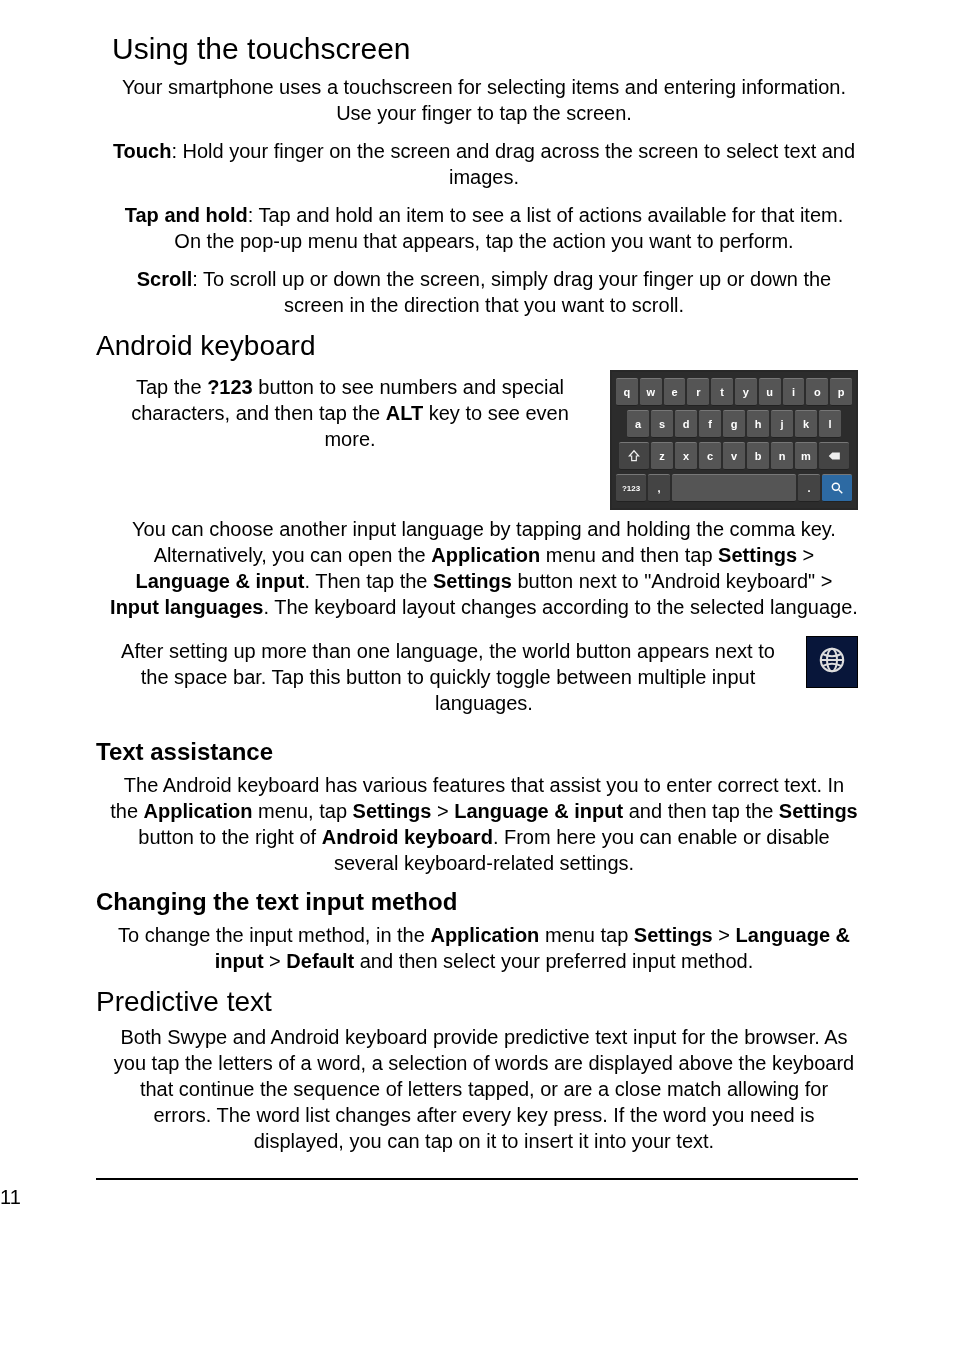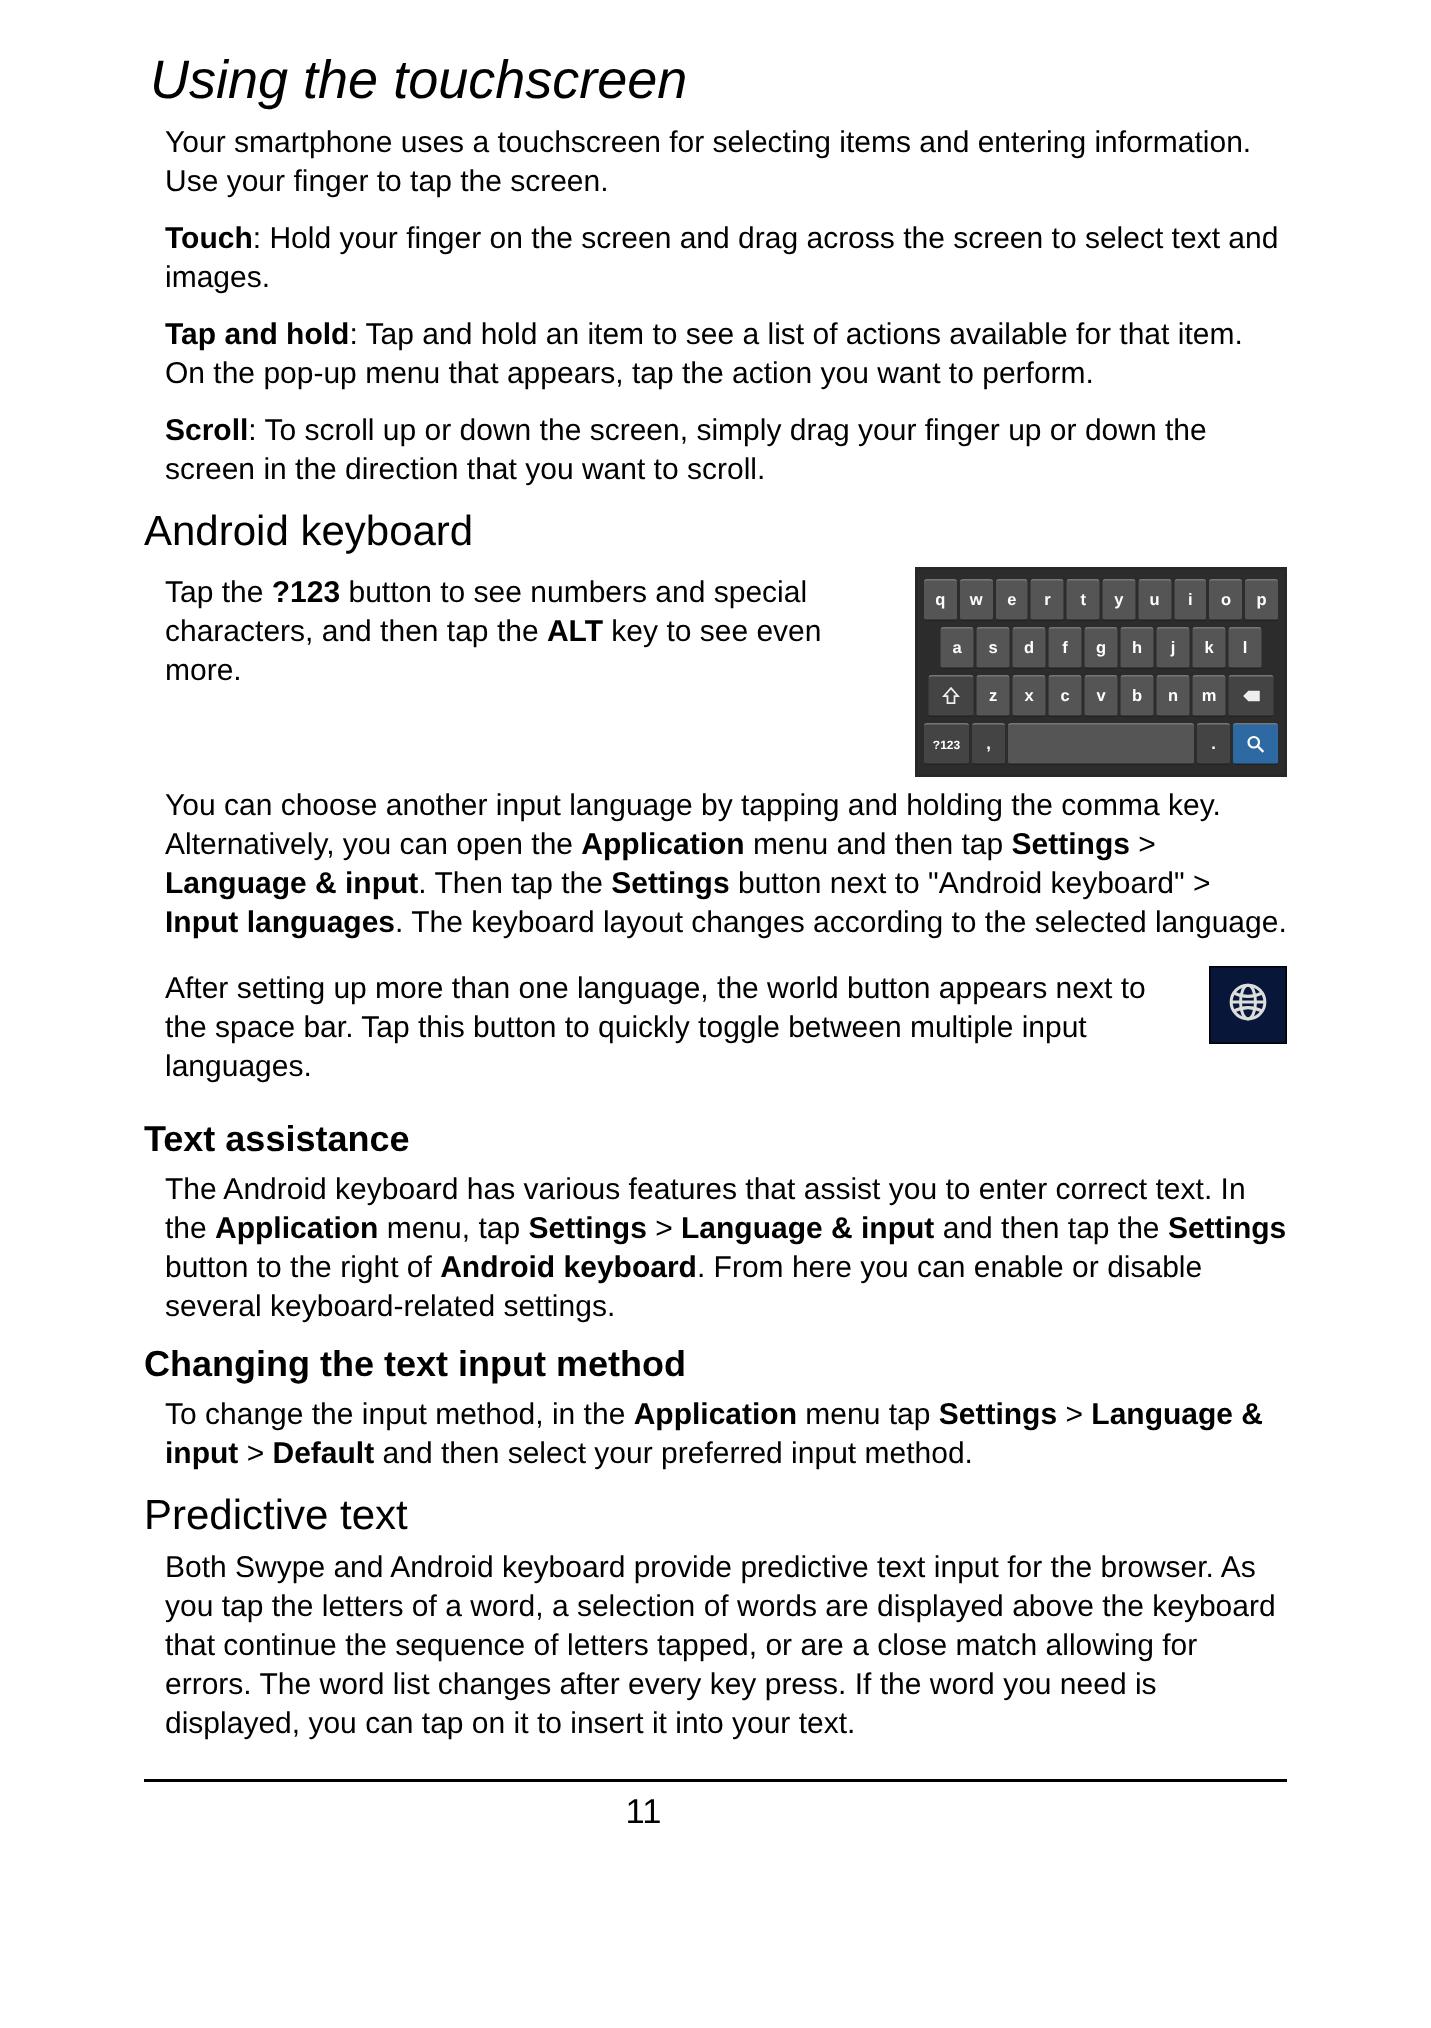--- a/index.html
+++ b/index.html
@@ -9,39 +9,39 @@
     background: #fff;
     color: #000;
     width: 954px;
     min-height: 1352px;
     position: relative;
   }
   .page {
     padding: 32px 96px 0 96px;
   }
   h1 {
-    font-size: 36px;
+    font-size: 30px;
     font-weight: normal;
-    margin: 0 0 8px 4px;
-    font-style: italic;
+    margin: 0 0 8px 16px;
   }
   h2 {
     font-size: 28px;
     font-weight: normal;
     margin: 12px 0 6px 0;
   }
   h3 {
     font-size: 24px;
     font-weight: bold;
     margin: 10px 0 4px 0;
   }
   p {
     font-size: 20px;
     line-height: 1.3;
     margin: 6px 0 12px 0;
+    text-align: center;
   }
   .body-indent {
     margin-left: 14px;
   }
   .b { font-weight: bold; }
   .para-with-float { overflow: hidden; }
   .kbd-float {
     float: right;
     width: 248px;
     margin-left: 20px;
@@ -93,22 +93,22 @@
     justify-content: center;
     border: 1px solid #000;
   }
   .world-float svg { width: 30px; height:30px; }
 
   .footer-line {
     border-top: 2px solid #000;
     margin: 24px 96px 0 96px;
   }
   .page-number {
-    text-align: center;
-    font-size: 23px;
+    text-align: left;
+    font-size: 20px;
     padding: 6px 96px 0 0;
   }
 </style>
 </head>
 <body>
 
 <div class="page">
   <h1>Using the touchscreen</h1>
 
   <div class="body-indent">

